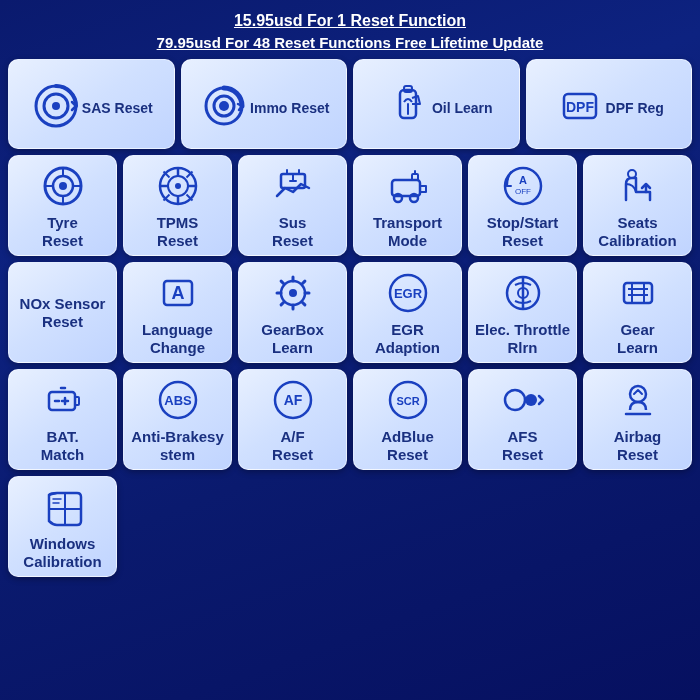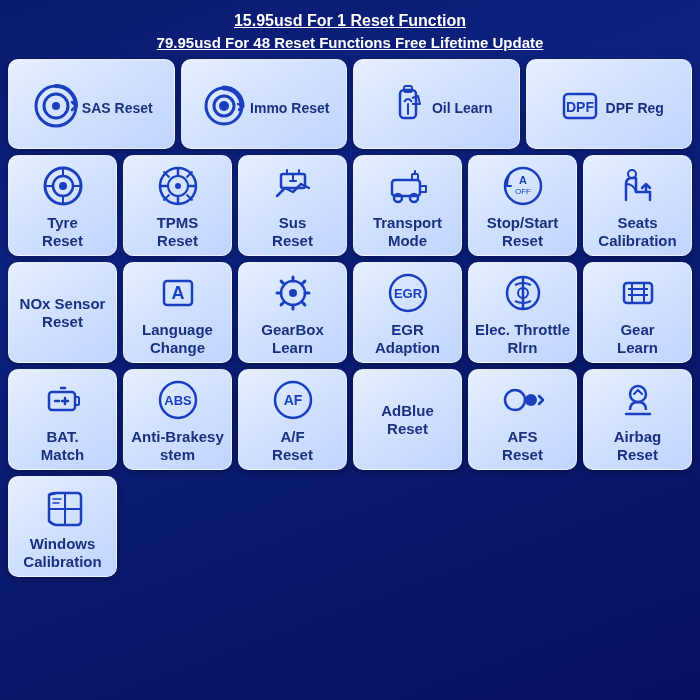--- a/index.html
+++ b/index.html
@@ -358,20 +358,26 @@
     <div class="icon">
       <svg viewBox="0 0 44 44" fill="none">
         <circle cx="22" cy="22" r="18" stroke="#1a40c0" stroke-width="2.5" fill="none"></circle>
         <text x="22" y="27" font-size="14" font-weight="bold" fill="#1a40c0" text-anchor="middle" font-family="Arial">AF</text>
       </svg>
     </div>
     <div class="label">A/F<br>Reset</div>
   </div>
 
   <div class="card">
+    <div class="icon">
+      <svg viewBox="0 0 44 44" fill="none">
+        <circle cx="22" cy="22" r="18" stroke="#1a40c0" stroke-width="2.5" fill="none"></circle>
+        <text x="22" y="27" font-size="11" font-weight="bold" fill="#1a40c0" text-anchor="middle" font-family="Arial">SCR</text>
+      </svg>
+    </div>
     <div class="label">AdBlue<br>Reset</div>
   </div>
 
   <div class="card">
     <div class="icon">
       <svg viewBox="0 0 44 44" fill="none">
         <circle cx="14" cy="22" r="10" stroke="#1a40c0" stroke-width="2.5" fill="none"></circle>
         <circle cx="30" cy="22" r="6" fill="#1a40c0"></circle>
         <path d="M38 18 L42 22 L38 26" stroke="#1a40c0" stroke-width="2.5" fill="none" stroke-linecap="round" stroke-linejoin="round"></path>
       </svg>

